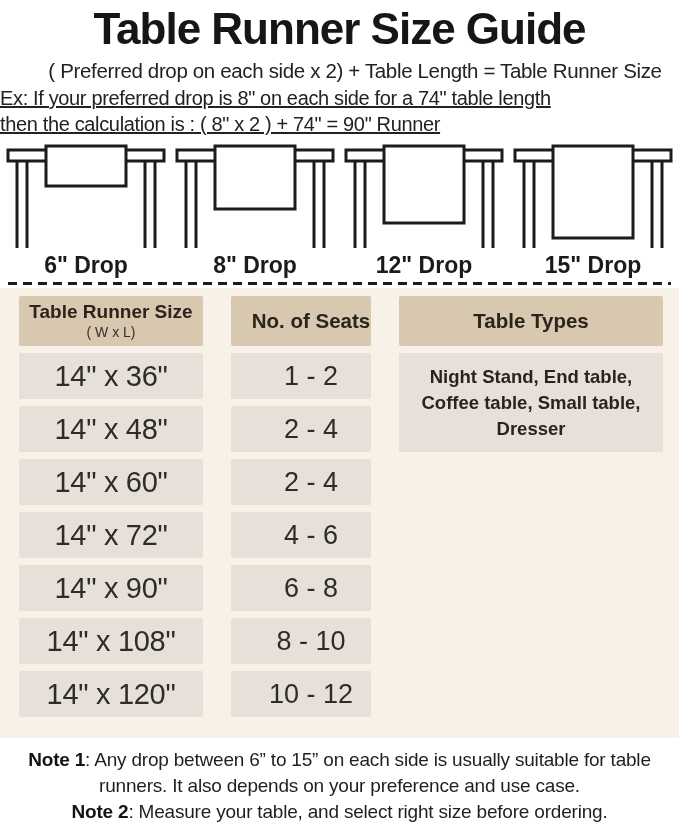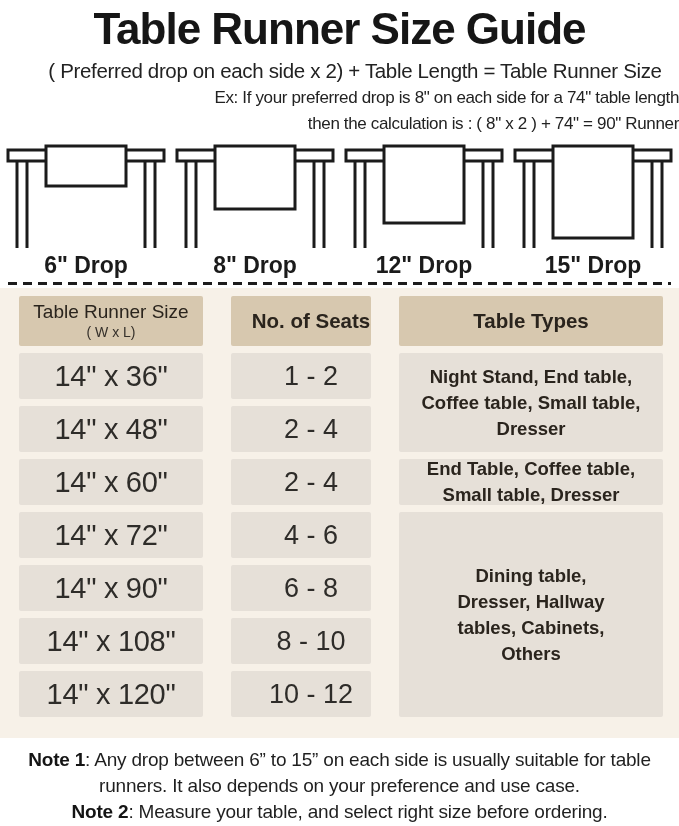--- a/index.html
+++ b/index.html
@@ -24,25 +24,26 @@
   .formula {
     text-align: center;
     font-size: 20.5px;
     letter-spacing: -0.35px;
     line-height: 28px;
     margin-top: 3px;
     color: #222;
     padding-left: 31px;
   }
   .exline {
-    text-align: right;
-    font-size: 17px;
+    text-align: left;
+    font-size: 20px;
     letter-spacing: -0.35px;
     line-height: 26px;
     color: #222;
+    text-decoration: underline;
   }
 
   
   .illos {
     display: flex;
     justify-content: space-between;
     padding: 0 5px;
     margin-top: 7px;
   }
   .illo svg { display: block; }
@@ -82,21 +83,21 @@
   .cell {
     background: var(--cell-bg, #e6e0d8);
     border-radius: 2px;
     display: flex;
     flex-direction: column;
     align-items: center;
     justify-content: center;
     text-align: center;
   }
   .tan { background: var(--header-bg, #d7c8af); }
-  .hdr-size-l1 { font-size: 19px; font-weight: 400; line-height: 22px; color: #2a241d; }
+  .hdr-size-l1 { font-size: 19px; font-weight: 700; line-height: 22px; color: #2a241d; }
   .hdr-size-l2 { font-size: 14px; line-height: 18px; color: #35302a; }
   .hdr-bold { font-size: 20.5px; font-weight: 700; color: #2a241d; }
   .size-val { font-size: 29px; font-weight: 400; color: #2e2c29; letter-spacing: -0.3px; }
   .seat-val { font-size: 27px; font-weight: 400; color: #2e2c29; }
   .types-txt {
     font-size: 18.5px;
     font-weight: 700;
     line-height: 26px;
     color: #2a241d;
     padding: 0 6px;
@@ -213,26 +214,20 @@
       <div class="cell g-c2 g-r3 seat-val">2 - 4</div>
       <div class="cell g-c2 g-r4 seat-val">2 - 4</div>
       <div class="cell g-c2 g-r5 seat-val">4 - 6</div>
       <div class="cell g-c2 g-r6 seat-val">6 - 8</div>
       <div class="cell g-c2 g-r7 seat-val">8 - 10</div>
       <div class="cell g-c2 g-r8 seat-val">10 - 12</div>
 
       <div class="cell g-typeA">
         <div class="types-txt">Night Stand, End table, Coffee table, Small table, Dresser</div>
       </div>
-      <div class="cell g-typeB">
-        <div class="types-txt">End Table, Coffee table, Small table, Dresser</div>
-      </div>
-      <div class="cell g-typeC">
-        <div class="types-txt types-narrow">Dining table, Dresser, Hallway tables, Cabinets, Others</div>
-      </div>
 
     </div>
   </div>
 
   <div class="notes">
     <p><span class="note-label">Note 1</span><span>: Any drop between 6” to 15” on each side is usually suitable for table runners. It also depends on your preference and use case.</span></p>
     <p><span class="note-label">Note 2</span><span>: Measure your table, and select right size before ordering.</span></p>
   </div>
 
 </div>

